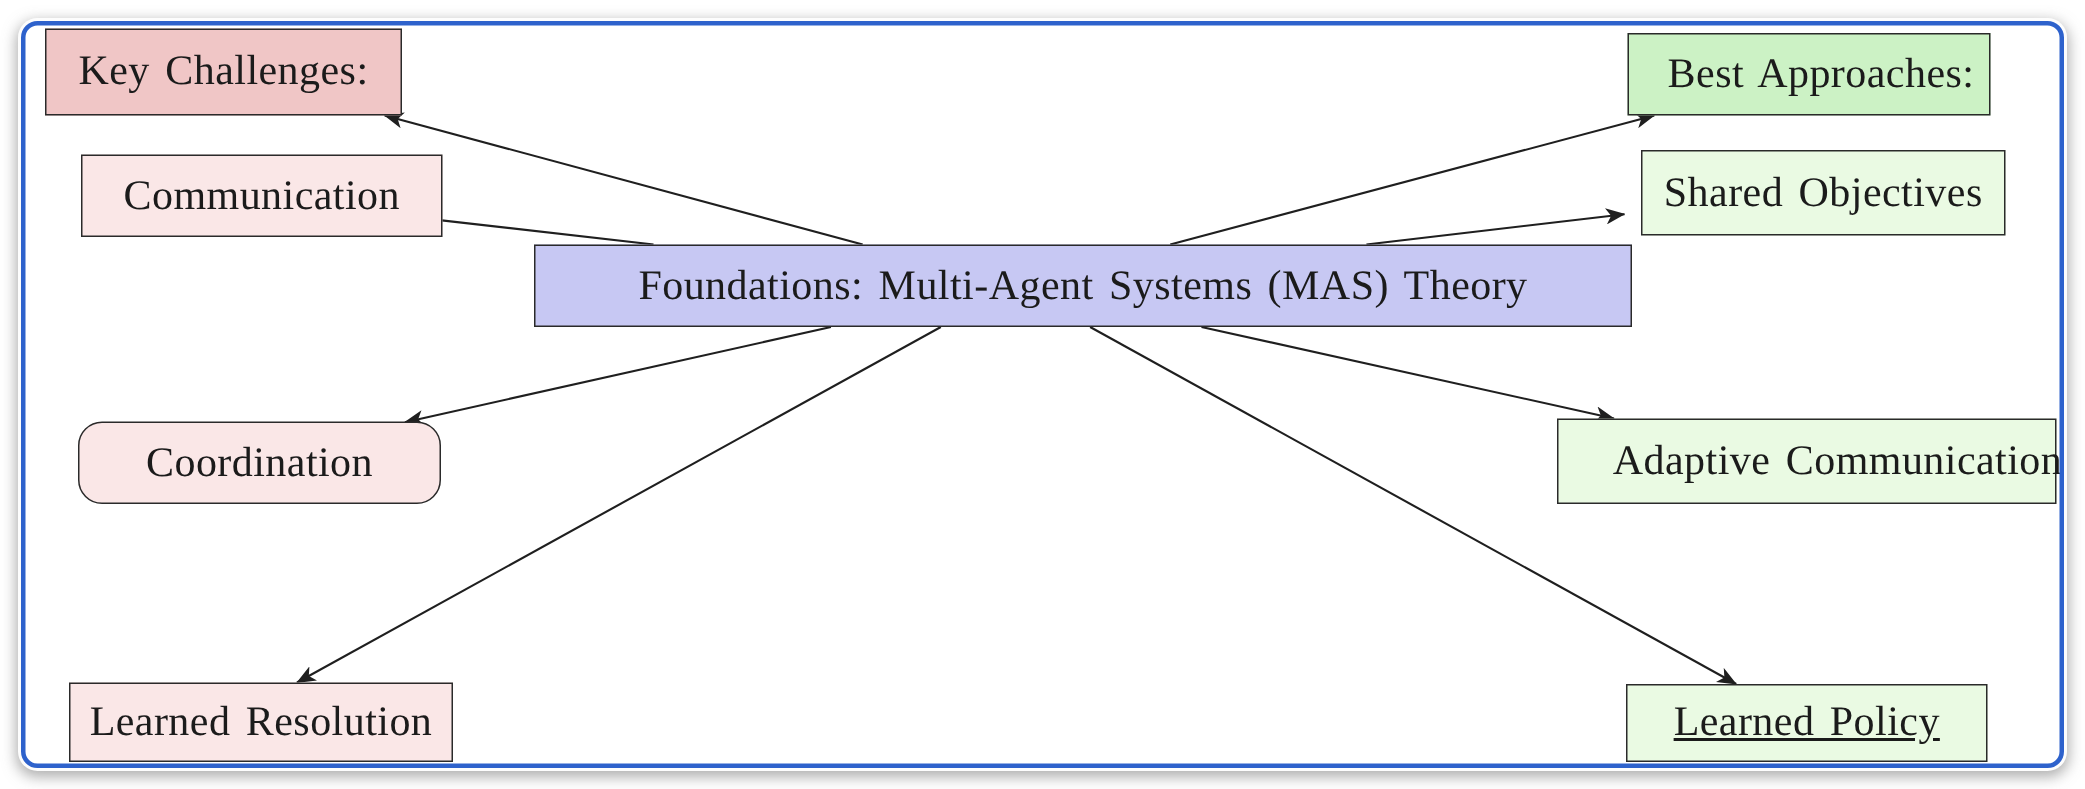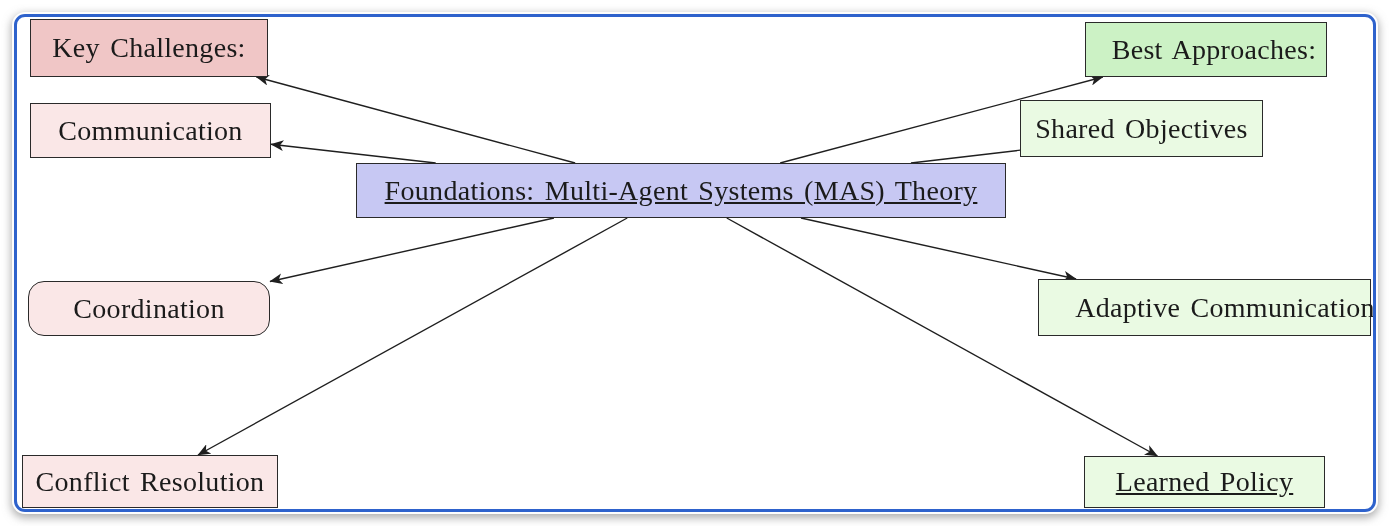--- a/index.html
+++ b/index.html
@@ -47,21 +47,21 @@
     font-size: 28px;
     line-height: 1;
     color: #1b1b1b;
     letter-spacing: 0.3px;
     word-spacing: 3px;
     white-space: nowrap;
     z-index: 3;
   }
   .c-center   { background: var(--center-fill, #c7c8f3); }
   .c-red-h    { background: var(--challenge-header-fill, #f0c6c6); }
-  .c-red      { background: var(--challenge-item-fill, #fae7e7); }
+  .c-red      { background: var(--challenge-item-fill, #fae7e7); margin-left: 24px; }
   .c-green-h  { background: var(--approach-header-fill, #ccf2c5); padding-left: 16px; }
   .c-green    { background: var(--approach-item-fill, #eafae3); }
   .frame-line {
     position: absolute;
     left: 14px; top: 14px;
     width: 1362px; height: 498px;
     border: 3.5px solid var(--frame-border, #2e62cc);
     border-radius: 11px;
     box-sizing: border-box;
     background: transparent;
@@ -85,45 +85,45 @@
   <line x1="575.1052631578948" y1="163" x2="256.4526315789474" y2="77" marker-end="url(#arrowhead)"></line>
       <line x1="435.6875" y1="163" x2="271" y2="144.23219373219374" marker-end="url(#arrowhead)"></line>
       <line x1="553.9491525423729" y1="218" x2="270" y2="281.4583333333333" marker-end="url(#arrowhead)"></line>
       <line x1="627.1975945017182" y1="218" x2="197.9914089347079" y2="455" marker-end="url(#arrowhead)"></line>
       <line x1="780.1737588652483" y1="163" x2="1102.8262411347519" y2="77" marker-end="url(#arrowhead)"></line>
       <line x1="910.9717741935484" y1="163" x2="1083" y2="142.78056872037914" marker-end="url(#arrowhead)"></line>
       <line x1="800.9850427350427" y1="218" x2="1076.0064102564102" y2="279" marker-end="url(#arrowhead)"></line>
       <line x1="726.7641509433962" y1="218" x2="1157.45025728988" y2="456" marker-end="url(#arrowhead)"></line>
     </svg>
 
-  <div class="node c-center" style="left:356px; top:163px; width:650px; height:55px;text-decoration:underline;">
+  <div class="node c-center" style="left:356px; top:163px; width:732px; height:55px;">
     <span>Foundations: Multi-Agent Systems (MAS) Theory</span>
   </div>
 
   <div class="node c-red-h" style="left:30px; top:19px; width:238px; height:58px;">
     <span>Key Challenges:</span>
   </div>
 
   <div class="node c-red" style="left:30px; top:103px; width:241px; height:55px;">
     <span>Communication</span>
   </div>
 
   <div class="node c-red" style="left:28px; top:281px; width:242px; height:55px;border-radius:16px;">
     <span>Coordination</span>
   </div>
 
   <div class="node c-red" style="left:22px; top:455px; width:256px; height:53px;">
-    <span>Conflict Resolution</span>
+    <span>Learned Resolution</span>
   </div>
 
   <div class="node c-green-h" style="left:1085px; top:22px; width:242px; height:55px;">
     <span>Best Approaches:</span>
   </div>
 
-  <div class="node c-green" style="left:1020px; top:100px; width:243px; height:57px;">
+  <div class="node c-green" style="left:1094px; top:100px; width:243px; height:57px;">
     <span>Shared Objectives</span>
   </div>
 
   <div class="node c-green" style="left:1038px; top:279px; width:333px; height:57px;padding-left:41px;">
     <span>Adaptive Communication</span>
   </div>
 
   <div class="node c-green" style="left:1084px; top:456px; width:241px; height:52px;text-decoration:underline;">
     <span>Learned Policy</span>
   </div>

